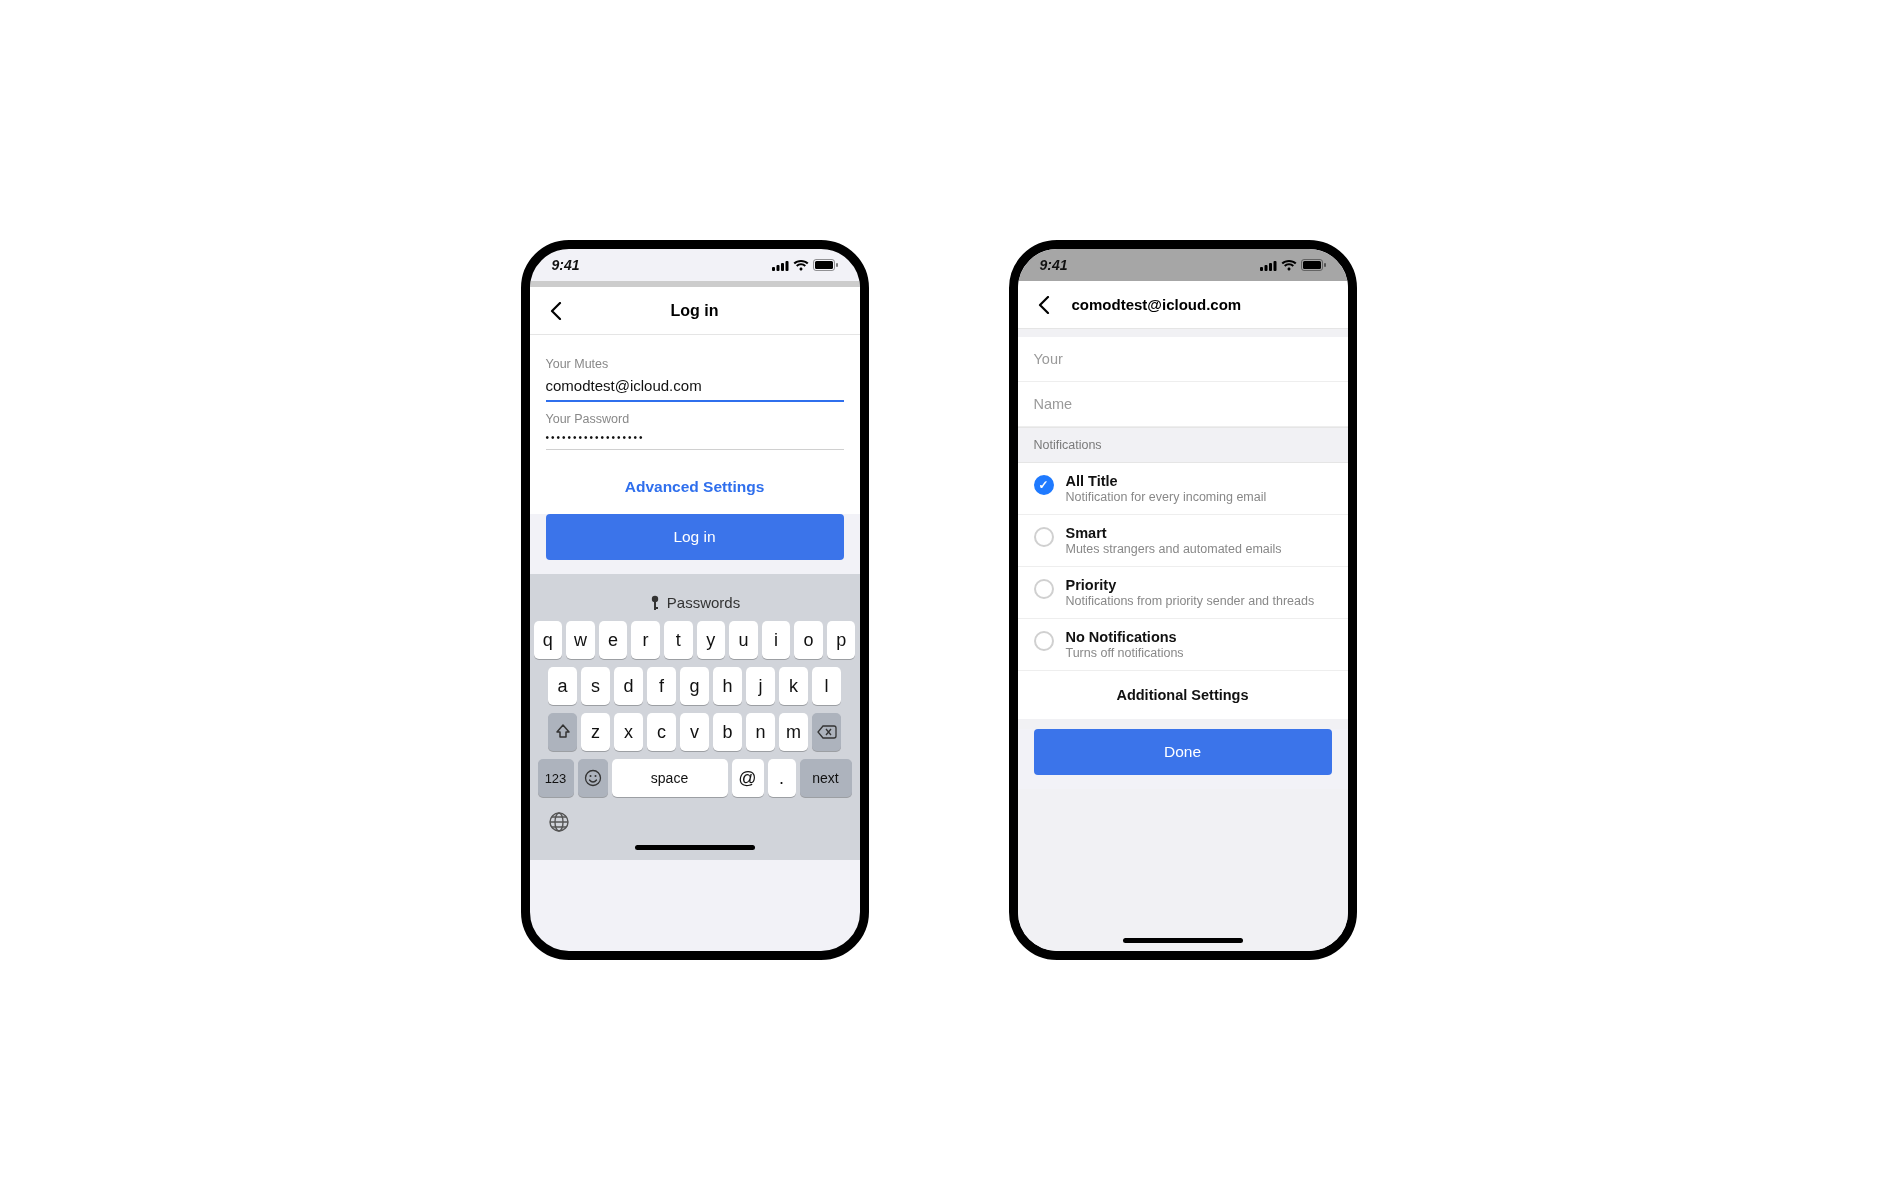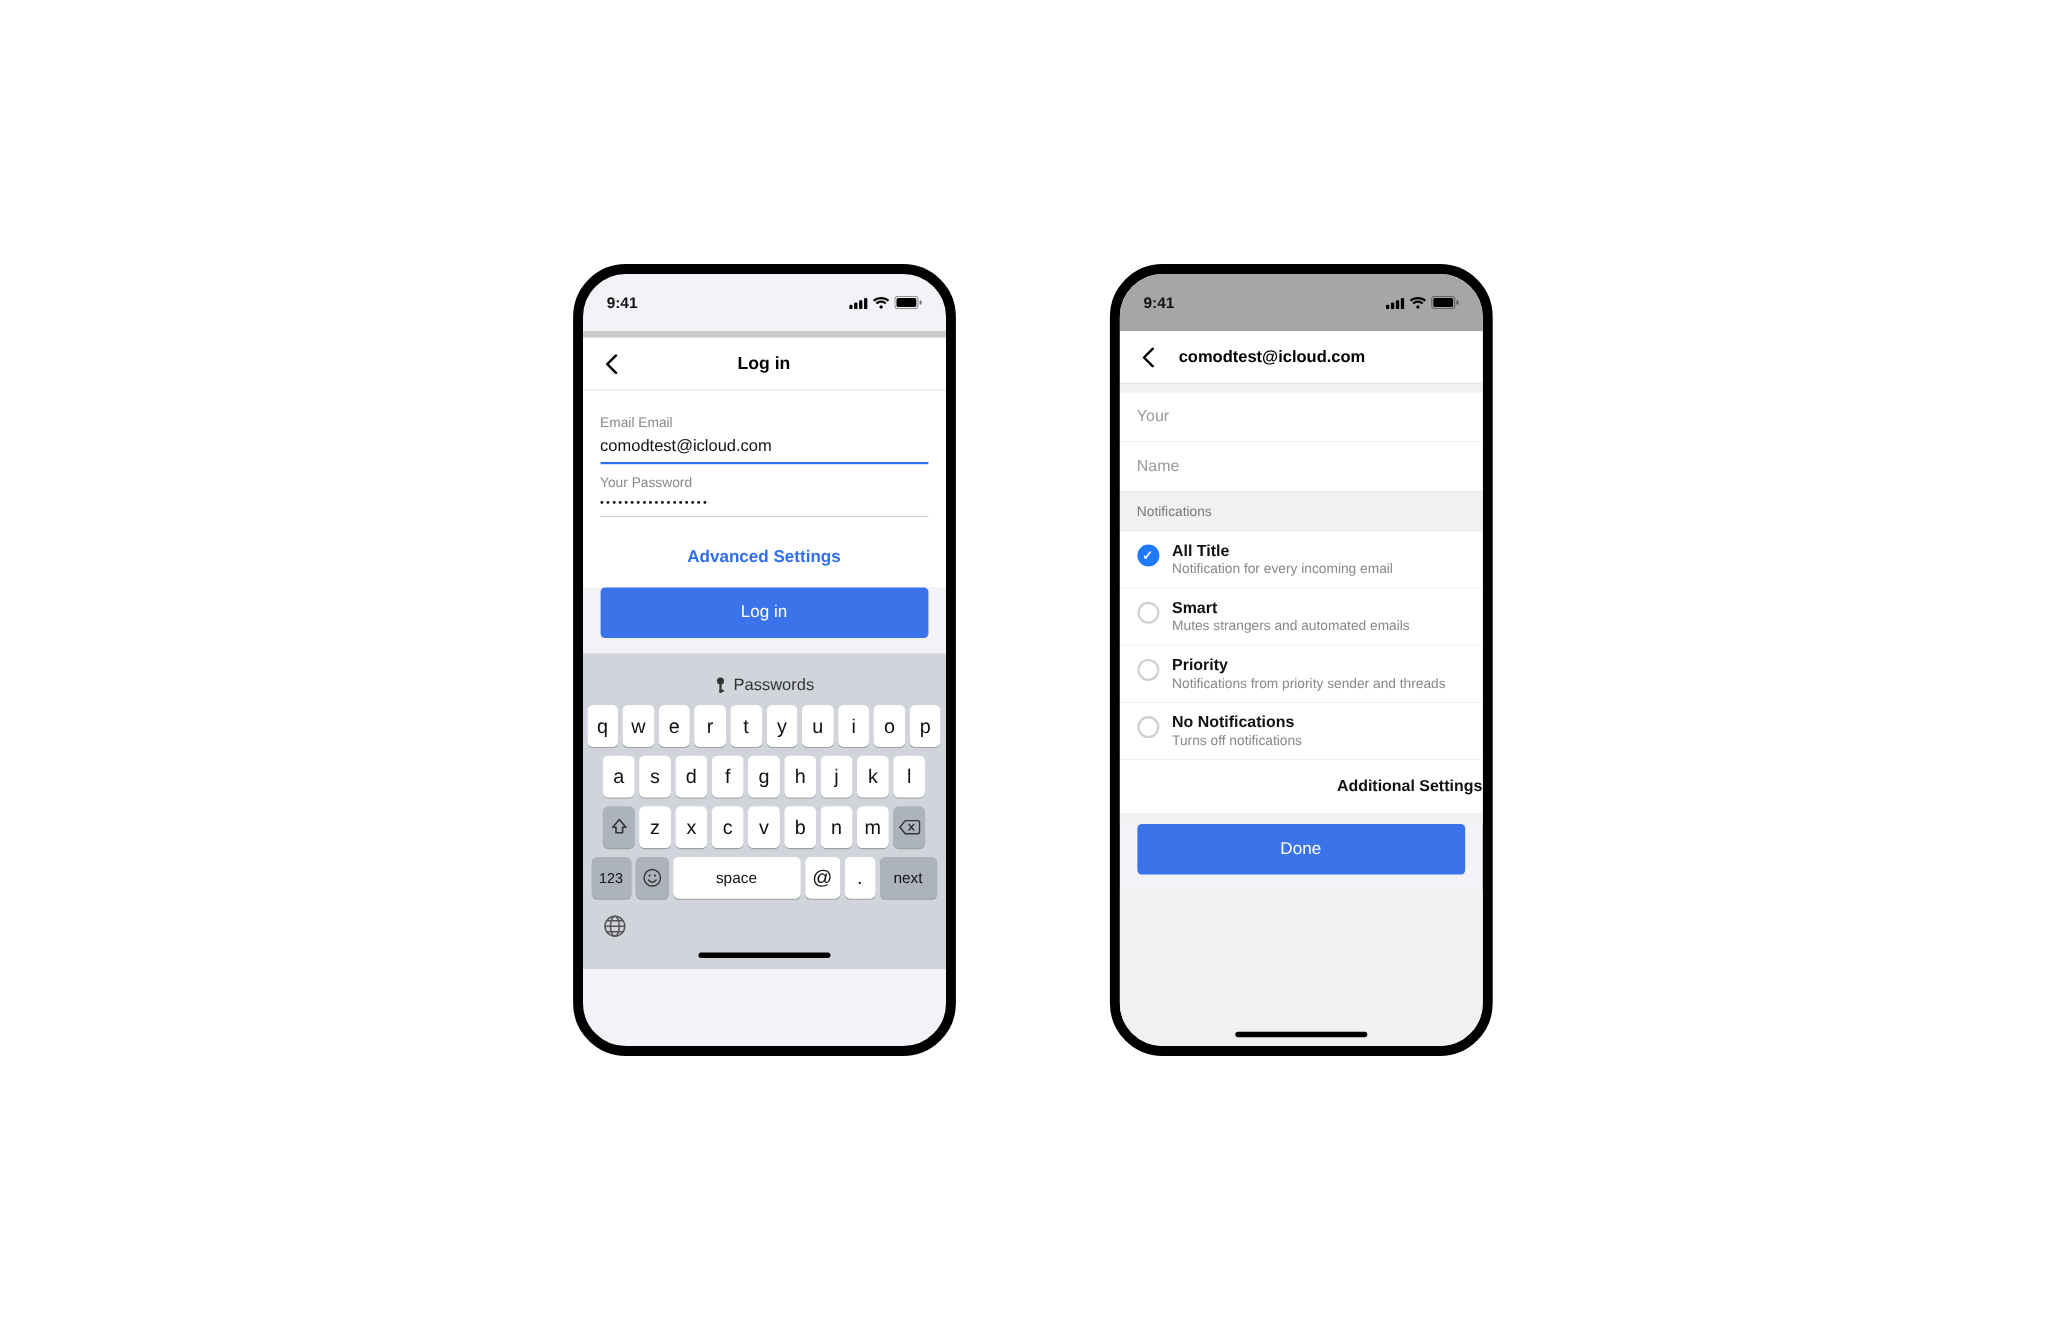--- a/index.html
+++ b/index.html
@@ -10,22 +10,22 @@
     display: flex; justify-content: center; align-items: center; gap: 140px;
   }
   .phone {
     width: 348px; height: 720px;
     border: 9px solid #000; border-radius: 48px;
     background: #f2f2f7;
     overflow: hidden; position: relative;
     display: flex; flex-direction: column;
   }
   .statusbar {
-    height: 52px; display: flex; align-items: center; justify-content: space-between;
-    padding: 0 22px; font-size: 14px; font-weight: 600; color: #111;
+    height: 32px; display: flex; align-items: center; justify-content: space-between;
+    padding: 0 22px; font-size: 14px; font-weight: 600; color: #111; font-style: italic;
   }
   .statusbar.dim { background: #a6a6a6; }
   .status-icons { display: flex; align-items: center; gap: 4px; }
   .status-icons svg { display: block; }
   .grayline { height: 6px; background: #ccc; }
   .navbar {
     background: #fff; height: 48px; display: flex; align-items: center;
     padding: 0 14px; border-bottom: 1px solid #e5e5e5; position: relative;
   }
   .navbar .title { font-size: 16px; font-weight: 600; color: #000; flex: 1; text-align: center; }
@@ -55,21 +55,21 @@
   .home-indicator { width:120px; height:5px; background:#000; border-radius:3px; margin: 8px auto 0; }
   
   .plain-input { padding: 14px 16px; font-size:14.5px; color:#9a9a9a; background:#fff; border-bottom:1px solid #eee;}
   .section-header { background:#f1f1f4; padding: 10px 16px; font-size:12.5px; color:#7a7a7a; border-top:1px solid #e5e5e5;border-bottom:1px solid #e5e5e5;}
   .radio-item { background:#fff; padding: 10px 16px; border-bottom:1px solid #eee; display:flex; gap:12px; align-items:flex-start;}
   .radio-circle { width:20px; height:20px; border-radius:50%; border:2px solid #d0d0d0; margin-top:2px; flex:none; display:flex; align-items:center; justify-content:center;}
   .radio-circle.checked { background:#1f7aff; border-color:#1f7aff;}
   .radio-circle.checked::after{content:"✓"; color:#fff; font-size:12px; font-weight:700;}
   .radio-text .t { font-size:14.5px; font-weight:600; color:#111;}
   .radio-text .s { font-size:12.5px; color:#888; margin-top:1px;}
-  .additional { text-align:right; padding:16px 0; font-size:14.5px; font-weight:600; color:#111; background:#fff;}
+  .additional { text-align:center; padding:16px 0; font-size:14.5px; font-weight:600; color:#111; background:#fff;}
   .gray-fill { background:#f1f1f4; flex:1;}
 </style>
 </head>
 <body>
 
 <div class="phone">
   <div class="statusbar">
     <span>9:41</span>
     <span class="status-icons">
       <svg width="17" height="11" viewBox="0 0 17 11">
@@ -94,21 +94,21 @@
     <span class="back-btn">
       <svg width="12" height="18" viewBox="0 0 12 18">
           <path d="M10 1L2 9l8 8" stroke="#000" stroke-width="2.2" fill="none" stroke-linecap="round" stroke-linejoin="round"></path>
         </svg>
     </span>
     <span class="title">Log in</span>
     <span style="width:24px"></span>
   </div>
 
   <div class="form-area">
-    <div class="field-label">Email Email</div>
+    <div class="field-label">Your Mutes</div>
     <input class="field-input" value="comodtest@icloud.com" style="">
     <div class="underline active"></div>
 
     <div class="field-label">Your Password</div>
     <div class="field-input" style="letter-spacing:2px;font-size:10px;">••••••••••••••••••</div>
     <div class="underline"></div>
 
     <div class="link-row">Advanced Settings</div>
   </div>
   <div class="primary-btn">Log in</div>

